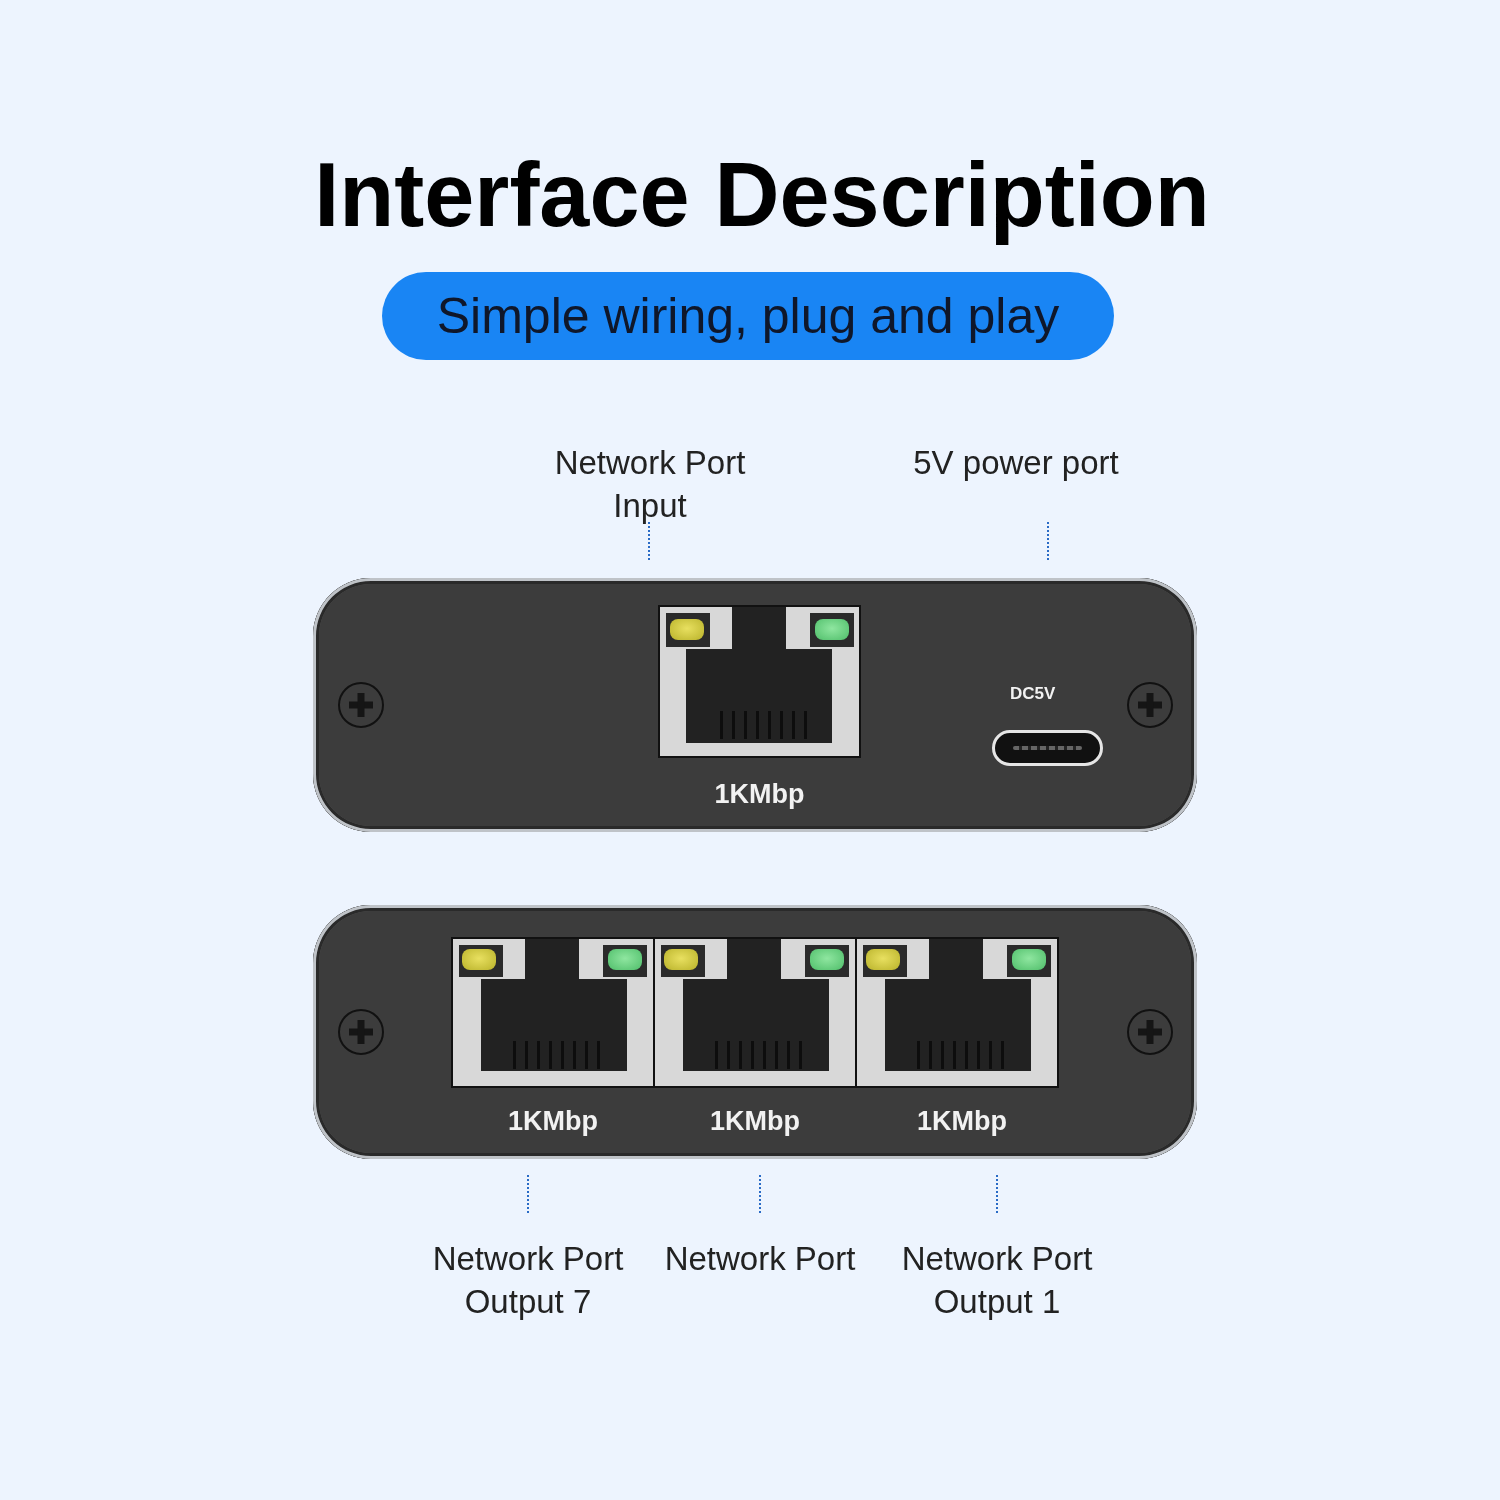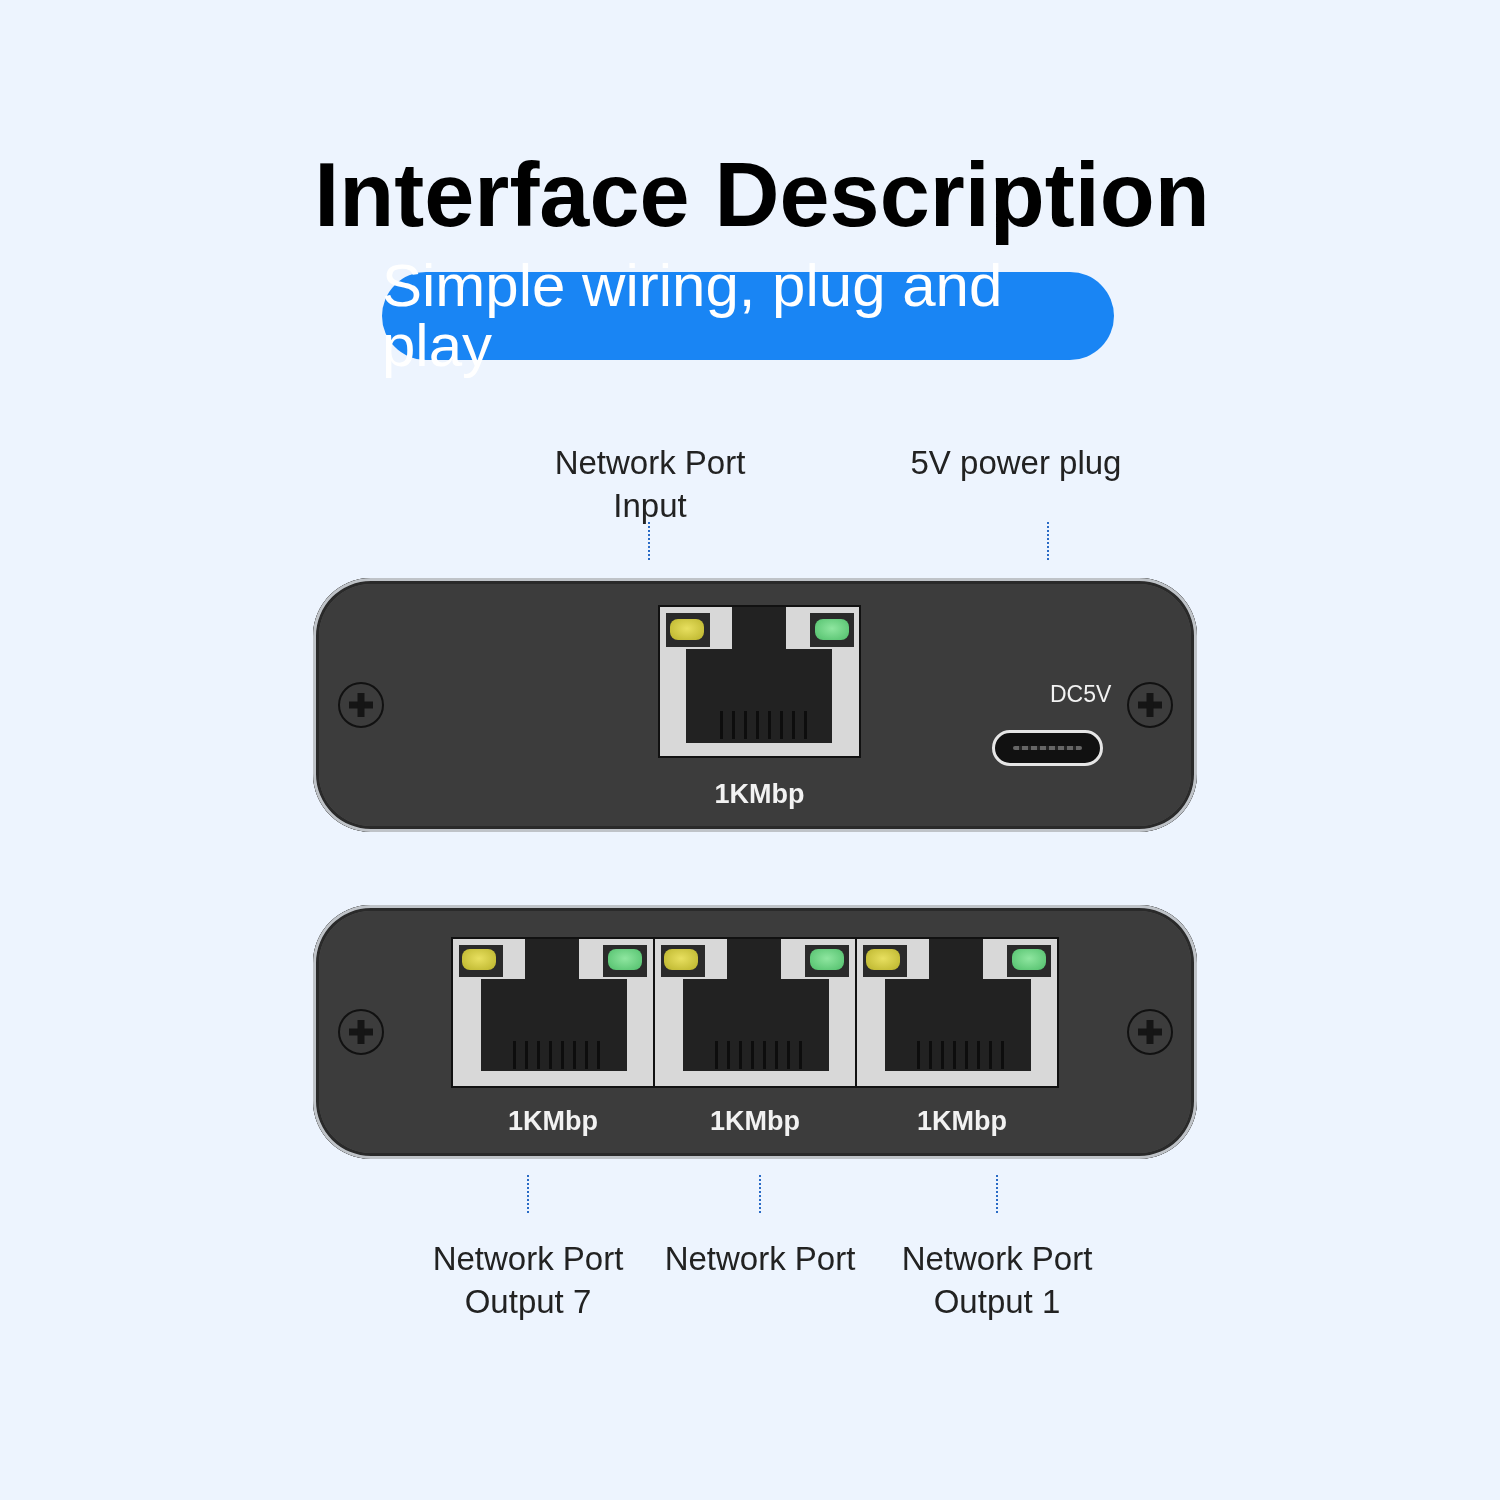--- a/index.html
+++ b/index.html
@@ -12,21 +12,21 @@
   .title {
     position:absolute; left:12px; top:140px; width:1500px; text-align:center;
     font-weight:bold; font-size:90px; letter-spacing:0px; color:#000;
     line-height:110px;
   }
   .pill {
     position:absolute; left:382px; top:272px; width:732px; height:88px;
     border-radius:44px; background:#1985F4;
     display:flex; align-items:center; justify-content:center;
   }
-  .pill span { color:#ffffff; font-size:60px; line-height:60px; }
+  .pill span { color:#0f172a; font-size:50px; line-height:60px; }
   .callout {
     position:absolute; text-align:center; font-size:33px; line-height:43px; color:#222;margin-top:17px;
   }
   .leader {
     position:absolute; width:0; border-left:2px dotted #2A6BC6;
   }
   .device {
     position:absolute; left:313px; width:884px; height:254px;
     border-radius:58px;
     background:#3A3A3A;
@@ -60,21 +60,21 @@
   }
   .led.yellow { background:radial-gradient(ellipse at 50% 45%, #E8E060, #B9B22A); }
   .led.green  { background:radial-gradient(ellipse at 50% 45%, #8FE6A0, #4FBE6A); }
   .pins { position:absolute; display:flex; gap:9px; }
   .pins i { display:block; width:3px; height:28px; background:#0d0d0d; }
   .speed {
     position:absolute; color:#f2f2f2; font-weight:bold; font-size:27px; text-align:center;
     line-height:32px;
   }
   .dc-label {
-    position:absolute; color:#f2f2f2; font-weight:normal; font-size:23px; line-height:30px;margin-left:40px;
+    position:absolute; color:#f2f2f2; font-weight:bold; font-size:17px; line-height:30px;
   }
   .usbc {
     position:absolute; width:111px; height:36px; border-radius:18px;
     background:#111; border:3px solid #e6e6e6; box-sizing:border-box;
   }
   .usbc::after {
     content:""; position:absolute; left:18px; right:18px; top:13px; height:4px;
     border-radius:2px; background:repeating-linear-gradient(90deg,#666 0 6px,#222 6px 9px);
   }
 </style>
@@ -86,21 +86,21 @@
   <span>Simple wiring, plug and play</span>
 </div>
 
 <div class="callout" style="left:520px; top:424px; width:260px;">
   <div>Network Port</div>
   <div>Input</div>
 </div>
 <div class="leader" style="left:648px; top:522px; height:38px;"></div>
 
 <div class="callout" style="left:830px; top:424px; width:372px;">
-  <div>5V power plug</div>
+  <div>5V power port</div>
 </div>
 <div class="leader" style="left:1047px; top:522px; height:38px;"></div>
 
 <div class="device" style="top:578px;">
   <div class="screw" style="left:25px; top:104px;"></div>
   <div class="screw" style="left:814px; top:104px;"></div>
 
   <div class="rj45" style="left:345px; top:27px; width:203px; height:153px;">
     <div class="cavity" style="left:26px; top:42px; width:146px; height:94px;"></div>
     <div class="cavity" style="left:72px; top:0px; width:54px; height:44px;"></div>

